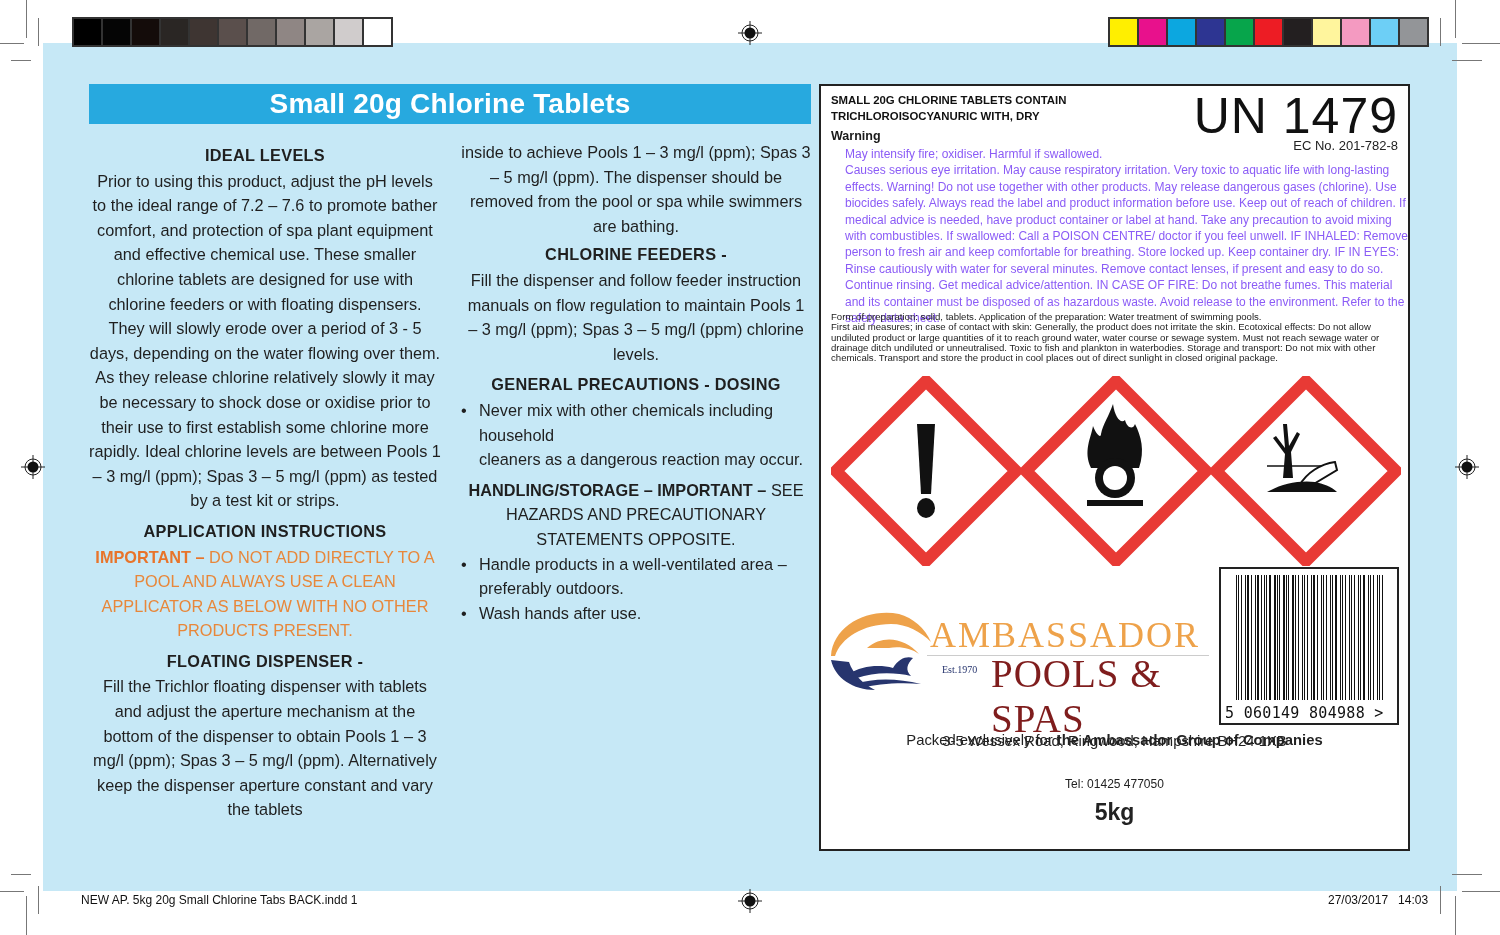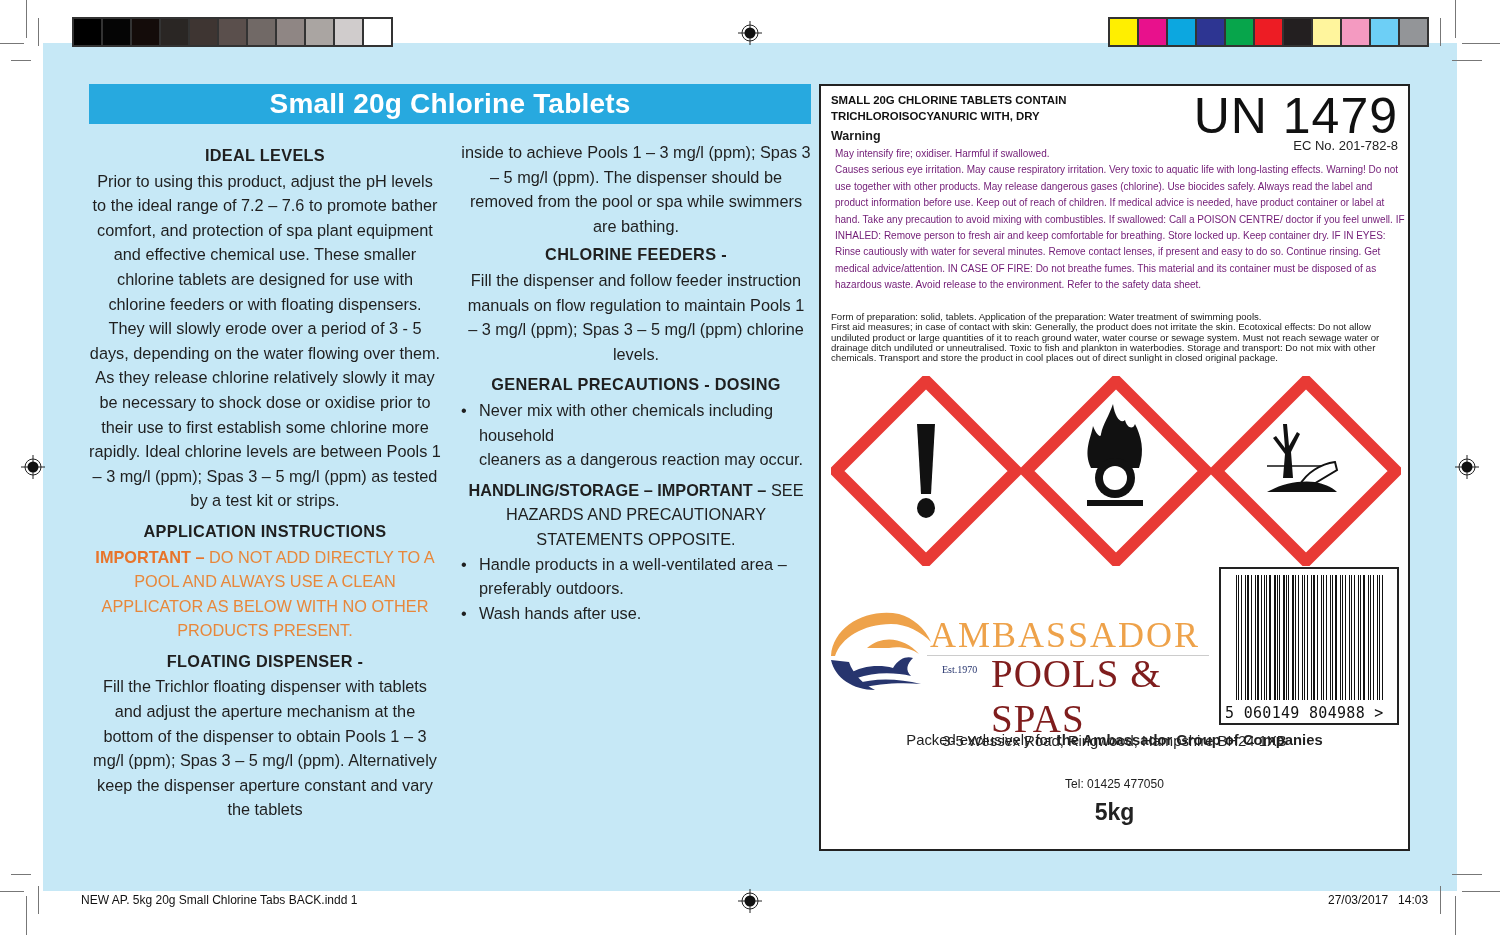--- a/index.html
+++ b/index.html
@@ -30,21 +30,21 @@
   .bullet { position: relative; padding-left: 18px; }
   .bullet::before { content: "•"; position: absolute; left: 0; top: 0; }
   .indent { padding-left: 18px; }
   .center { text-align: center; }
 
   .panel { position: absolute; left: 819px; top: 84px; width: 591px; height: 767px; background: #fff; border: 2px solid #222; }
   .p-head { position: absolute; left: 10px; top: 6px; font-size: 11.4px; font-weight: bold; line-height: 16px; color: #111; }
   .un { position: absolute; right: 10px; top: 2px; font-size: 50px; line-height: 56px; color: #111; letter-spacing: 1px; }
   .ec { position: absolute; right: 10px; top: 52px; font-size: 13px; color: #222; }
   .warning-title { position: absolute; left: 10px; top: 43px; font-size: 12.5px; font-weight: bold; }
-  .hazard-text { position: absolute; left: 14px; top: 60px; width: 570px; font-size: 10px; line-height: 16.4px; color: #701a75; }
+  .hazard-text { position: absolute; left: 24px; top: 60px; width: 570px; font-size: 12px; line-height: 16.4px; color: #8b5cf6; }
   .small-text { position: absolute; left: 10px; top: 226px; width: 572px; font-size: 9.6px; line-height: 10.3px; color: #222; }
 
   .pictos { position: absolute; left: 10px; top: 290px; width: 570px; height: 190px; }
   .picto { position: absolute; top: 0; width: 190px; height: 190px; }
 
   .logo { position: absolute; left: 6px; top: 518px; width: 384px; height: 90px; }
   .logo-amb { position: absolute; left: 103px; top: 10px; font-family: "Liberation Serif", serif; font-size: 36px; color: #eea24a; letter-spacing: 2px; }
   .logo-pools { position: absolute; left: 164px; top: 47px; font-family: Liberation Serif, serif; font-size: 39px; color: #7f1d1d; letter-spacing: 1px; }
   .logo-est { position: absolute; left: 115px; top: 60px; font-family: "Liberation Serif", serif; font-size: 10px; color: #27356e; }
   .logo-line { position: absolute; left: 100px; top: 51px; width: 282px; height: 1px; background: #ccc; }

